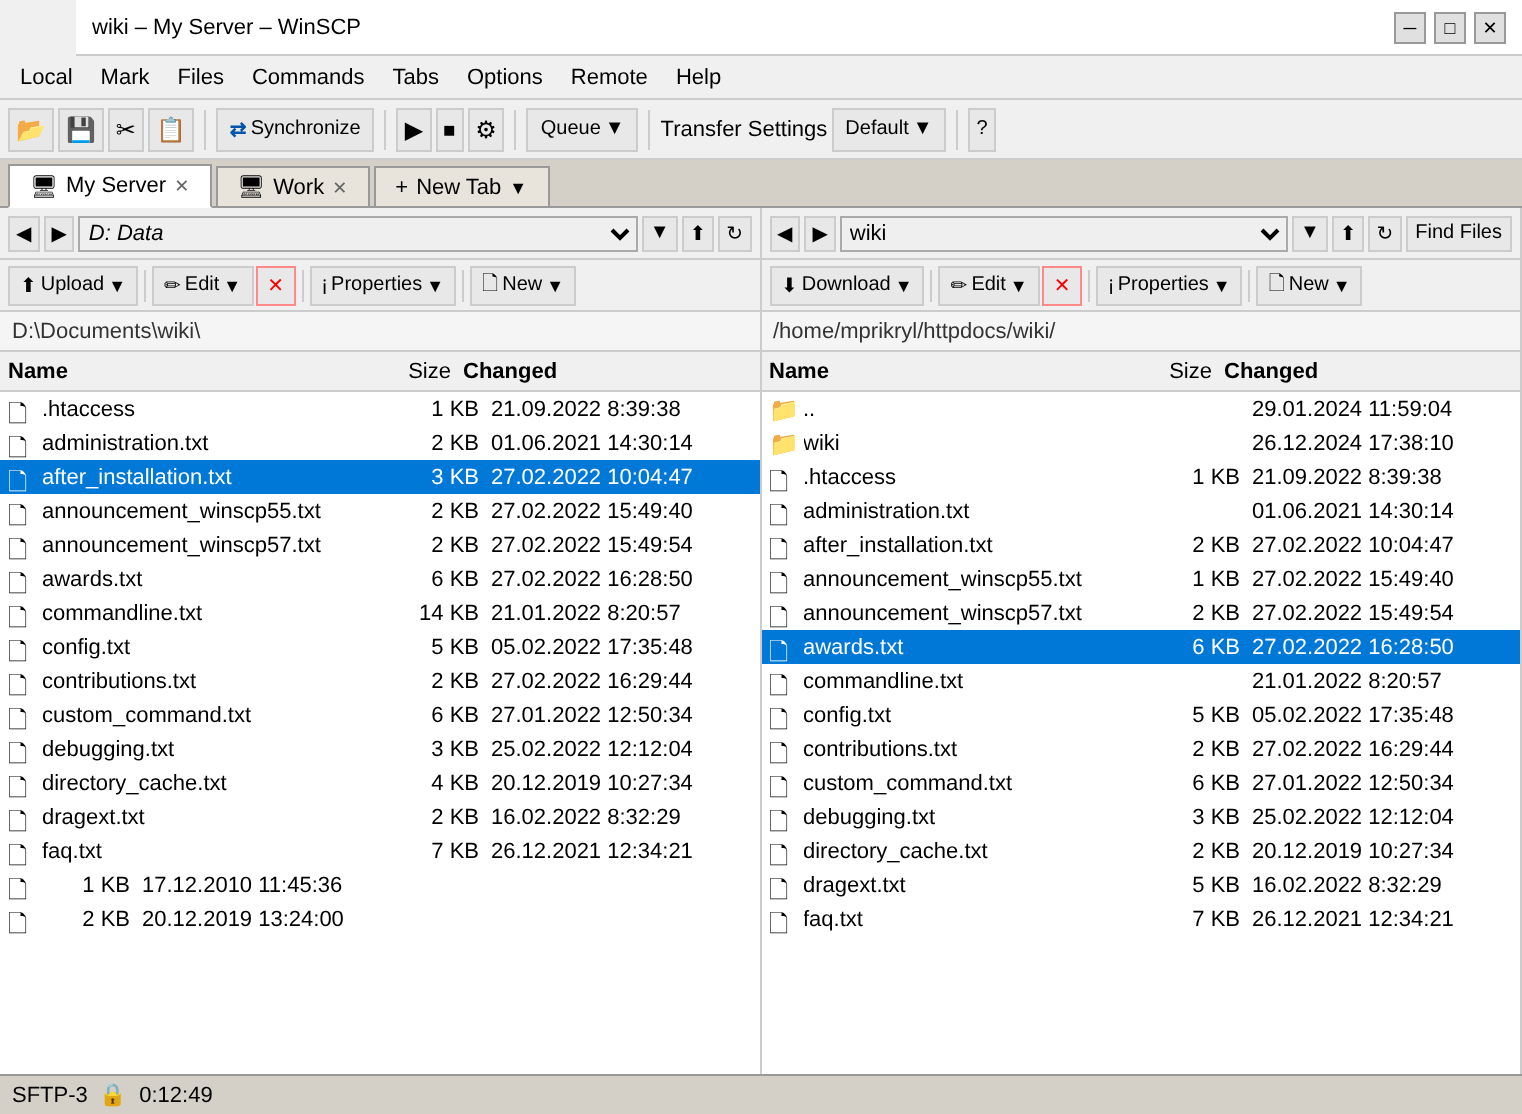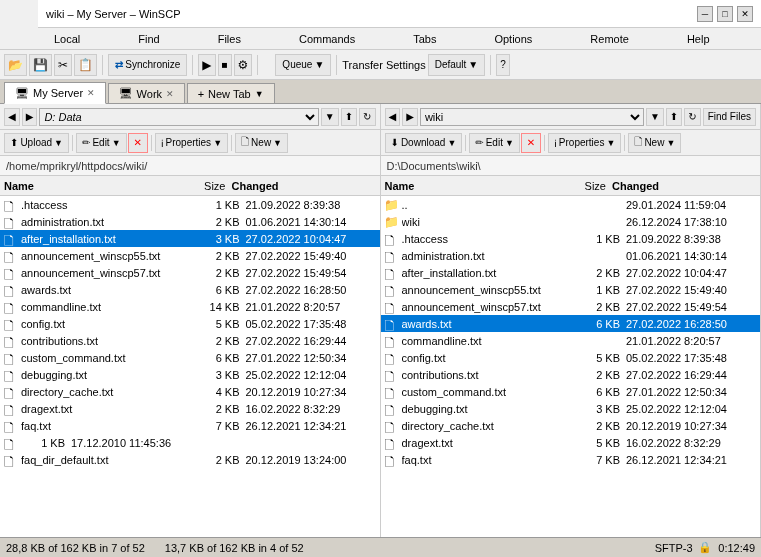--- a/index.html
+++ b/index.html
@@ -5,21 +5,21 @@
     * { margin: 0; padding: 0; box-sizing: border-box; }
     body { font-family: 'Segoe UI', Tahoma, sans-serif; font-size: 11px; background: #f0f0f0; width: 761px; height: 557px; overflow: hidden; }
     
     
     #title-bar { background: #fff; border-bottom: 1px solid #ccc; display: flex; align-items: center; justify-content: space-between; padding: 4px 8px; height: 28px; margin-left: 38px; }
     #title-bar .controls { display: flex; gap: 4px; }
     #title-bar .ctrl-btn { width: 16px; height: 16px; border: 1px solid #999; background: #e0e0e0; font-size: 9px; cursor: pointer; display: flex; align-items: center; justify-content: center; }
 
     
     #menu-bar { background: #f0f0f0; border-bottom: 1px solid #ccc; display: flex; padding: 2px 4px; height: 22px; align-items: center; gap: 2px; }
-    .menu-item { padding: 2px 6px; cursor: pointer; font-size: 11px; margin-left: 44px; }
+    .menu-item { padding: 2px 6px; cursor: pointer; font-size: 11px; }
 
     
     #toolbar { background: #f0f0f0; border-bottom: 1px solid #ccc; display: flex; align-items: center; padding: 2px 4px; height: 30px; gap: 2px; }
     .tb-btn { padding: 2px 6px; border: 1px solid #ccc; background: #e8e8e8; cursor: pointer; font-size: 10px; display: flex; align-items: center; gap: 2px; height: 22px; }
     .tb-sep { width: 1px; height: 20px; background: #ccc; margin: 0 3px; }
 
     
     #tabs { background: #d4d0c8; border-bottom: 1px solid #999; display: flex; align-items: flex-end; padding-left: 4px; height: 24px; }
     .tab { padding: 3px 10px; border: 1px solid #999; border-bottom: none; background: #e8e4dc; cursor: pointer; font-size: 11px; display: flex; align-items: center; gap: 4px; margin-right: 2px; height: 20px; }
     .tab.active { background: #fff; border-bottom: 1px solid #fff; margin-bottom: -1px; height: 22px; }
@@ -57,37 +57,37 @@
     .file-row .f-name { flex: 1; font-size: 11px; white-space: nowrap; overflow: hidden; text-overflow: ellipsis; }
     .file-row .f-size { width: 50px; text-align: right; font-size: 11px; padding-right: 6px; }
     .file-row .f-date { width: 130px; font-size: 11px; }
 
     
     #status-bar { display: flex; background: #d4d0c8; border-top: 1px solid #999; height: 20px; align-items: center; justify-content: space-between; padding: 0 6px; }
     .status-left { display: flex; gap: 20px; font-size: 11px; }
     .status-right { display: flex; align-items: center; gap: 6px; font-size: 11px; }
     
     
-    .queue-area { display: flex; align-items: center; gap: 1px; margin-left: 12px; }
+    .queue-area { display: flex; align-items: center; gap: 1px; }
   </style>
 </head>
 <body>
 
 <div id="title-bar">
   <span>wiki – My Server – WinSCP</span>
   <div class="controls">
     <button class="ctrl-btn">─</button>
     <button class="ctrl-btn">□</button>
     <button class="ctrl-btn">✕</button>
   </div>
 </div>
 
 <div id="menu-bar">
   <span class="menu-item">Local</span>
-  <span class="menu-item">Find</span>
+  <span class="menu-item">Mark</span>
   <span class="menu-item">Files</span>
   <span class="menu-item">Commands</span>
   <span class="menu-item">Tabs</span>
   <span class="menu-item">Options</span>
   <span class="menu-item">Remote</span>
   <span class="menu-item">Help</span>
 </div>
 
 <div id="toolbar">
 
@@ -215,24 +215,24 @@
     <button class="act-btn">
       <span>🗋</span>
       <span>New</span>
       <span class="act-dropdown">▼</span>
     </button>
   </div>
 </div>
 
 <div id="path-row">
   <div class="path-panel">
+    <span>D:\Documents\wiki\</span>
+  </div>
+  <div class="path-panel">
     <span>/home/mprikryl/httpdocs/wiki/</span>
-  </div>
-  <div class="path-panel">
-    <span>D:\Documents\wiki\</span>
   </div>
 </div>
 
 <div id="main">
   <div class="file-panel">
     <div class="panel-header">
       <span class="col-name">Name</span>
       <span class="col-size">Size</span>
       <span class="col-date">Changed</span>
       <span style="width:14px;"></span>
@@ -322,21 +322,20 @@
           <span class="f-size">7 KB</span>
           <span class="f-date">26.12.2021 12:34:21</span>
         </div>
         <div class="file-row">
           <span class="f-icon" style="font-size: 12px;">🗋</span>
           <span class="f-size">1 KB</span>
           <span class="f-date">17.12.2010 11:45:36</span>
         </div>
         <div class="file-row">
           <span class="f-icon" style="font-size: 12px;">🗋</span>
-          <span class="f-name">faq_dir_default.txt</span>
           <span class="f-size">2 KB</span>
           <span class="f-date">20.12.2019 13:24:00</span>
         </div>
       </div>
   </div>
   <div class="file-panel">
     <div class="panel-header">
       <span class="col-name">Name</span>
       <span class="col-size">Size</span>
       <span class="col-date">Changed</span>
@@ -437,22 +436,18 @@
           <span class="f-icon" style="font-size: 12px;">🗋</span>
           <span class="f-name">faq.txt</span>
           <span class="f-size">7 KB</span>
           <span class="f-date">26.12.2021 12:34:21</span>
         </div>
       </div>
   </div>
 </div>
 
 <div id="status-bar">
-  <div class="status-left">
-    <span>28,8 KB of 162 KB in 7 of 52</span>
-    <span>13,7 KB of 162 KB in 4 of 52</span>
-  </div>
   <div class="status-right">
     <span>SFTP-3</span>
     <span>🔒</span>
     <span>0:12:49</span>
   </div>
 </div>
 
 </body></html>

